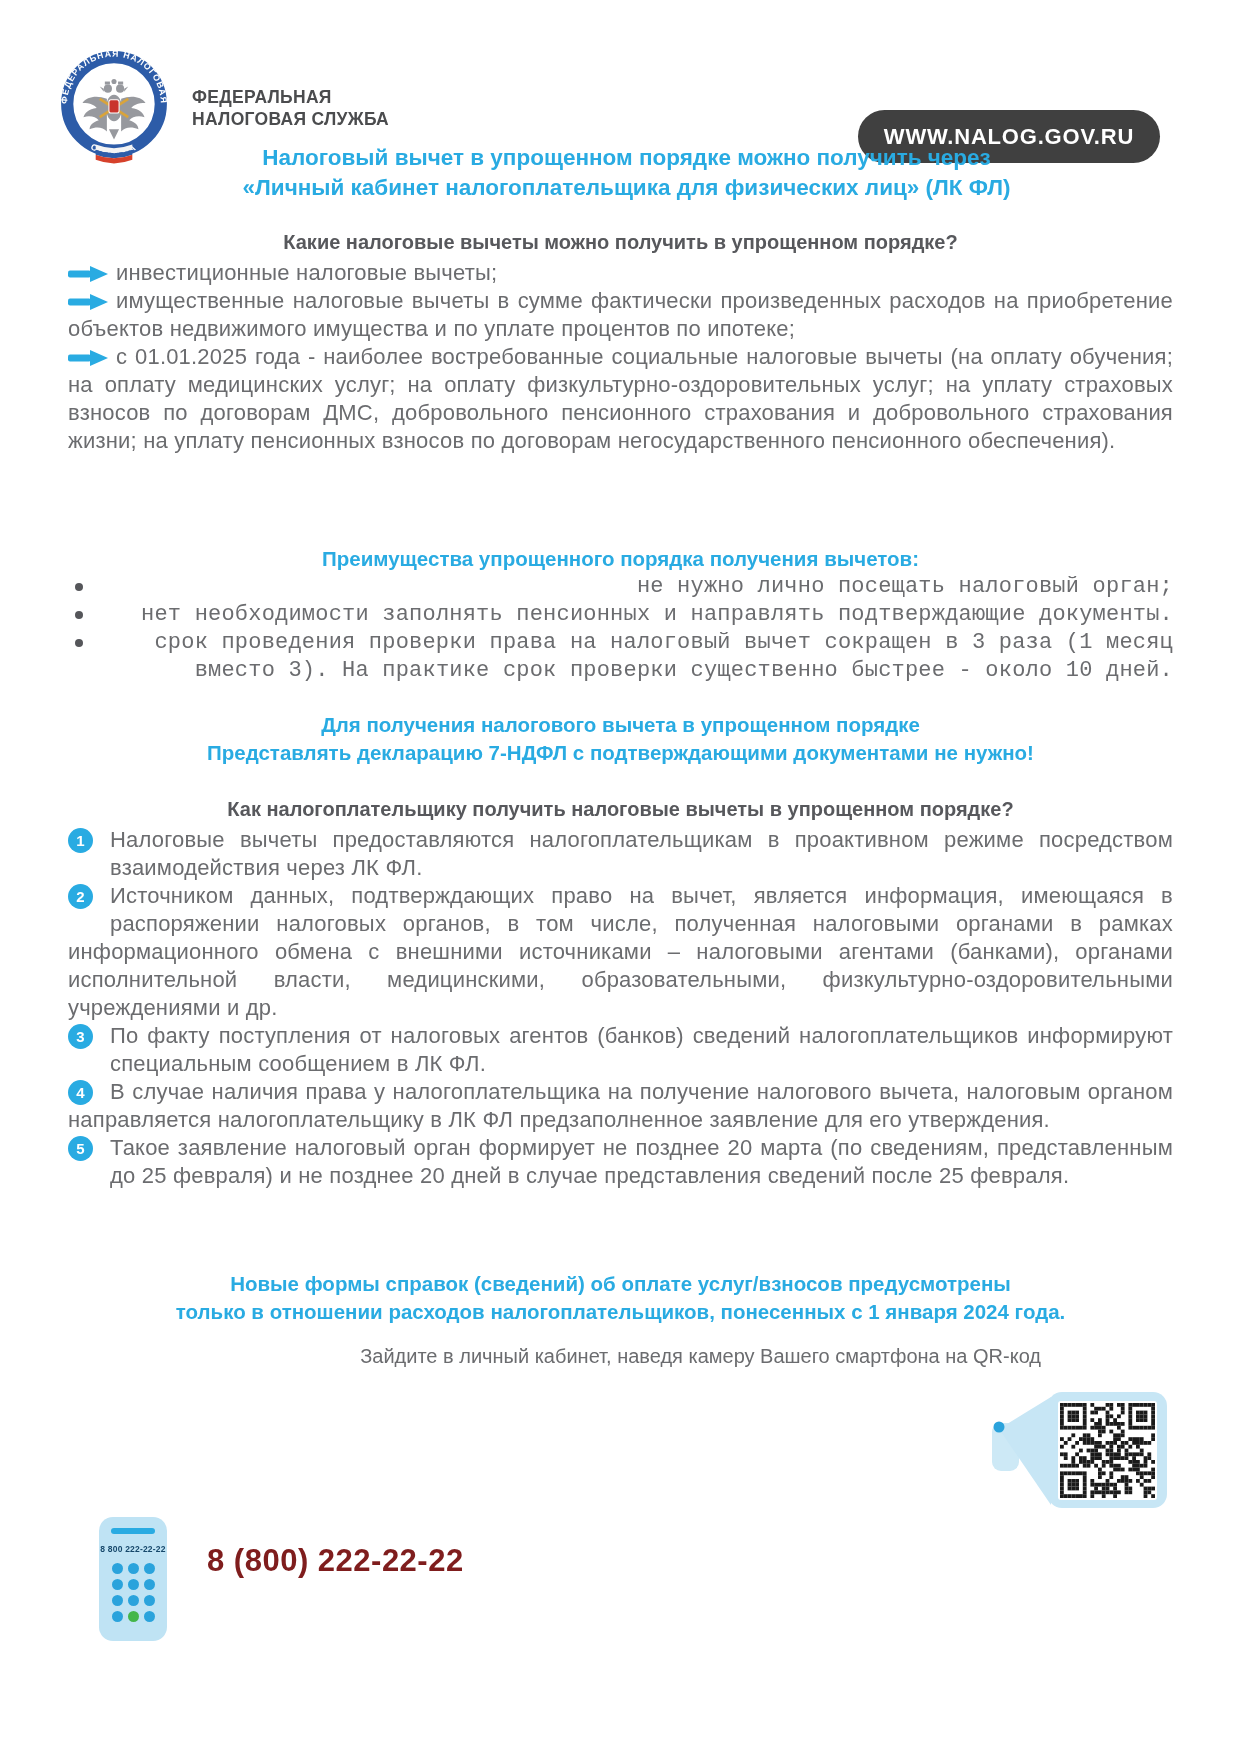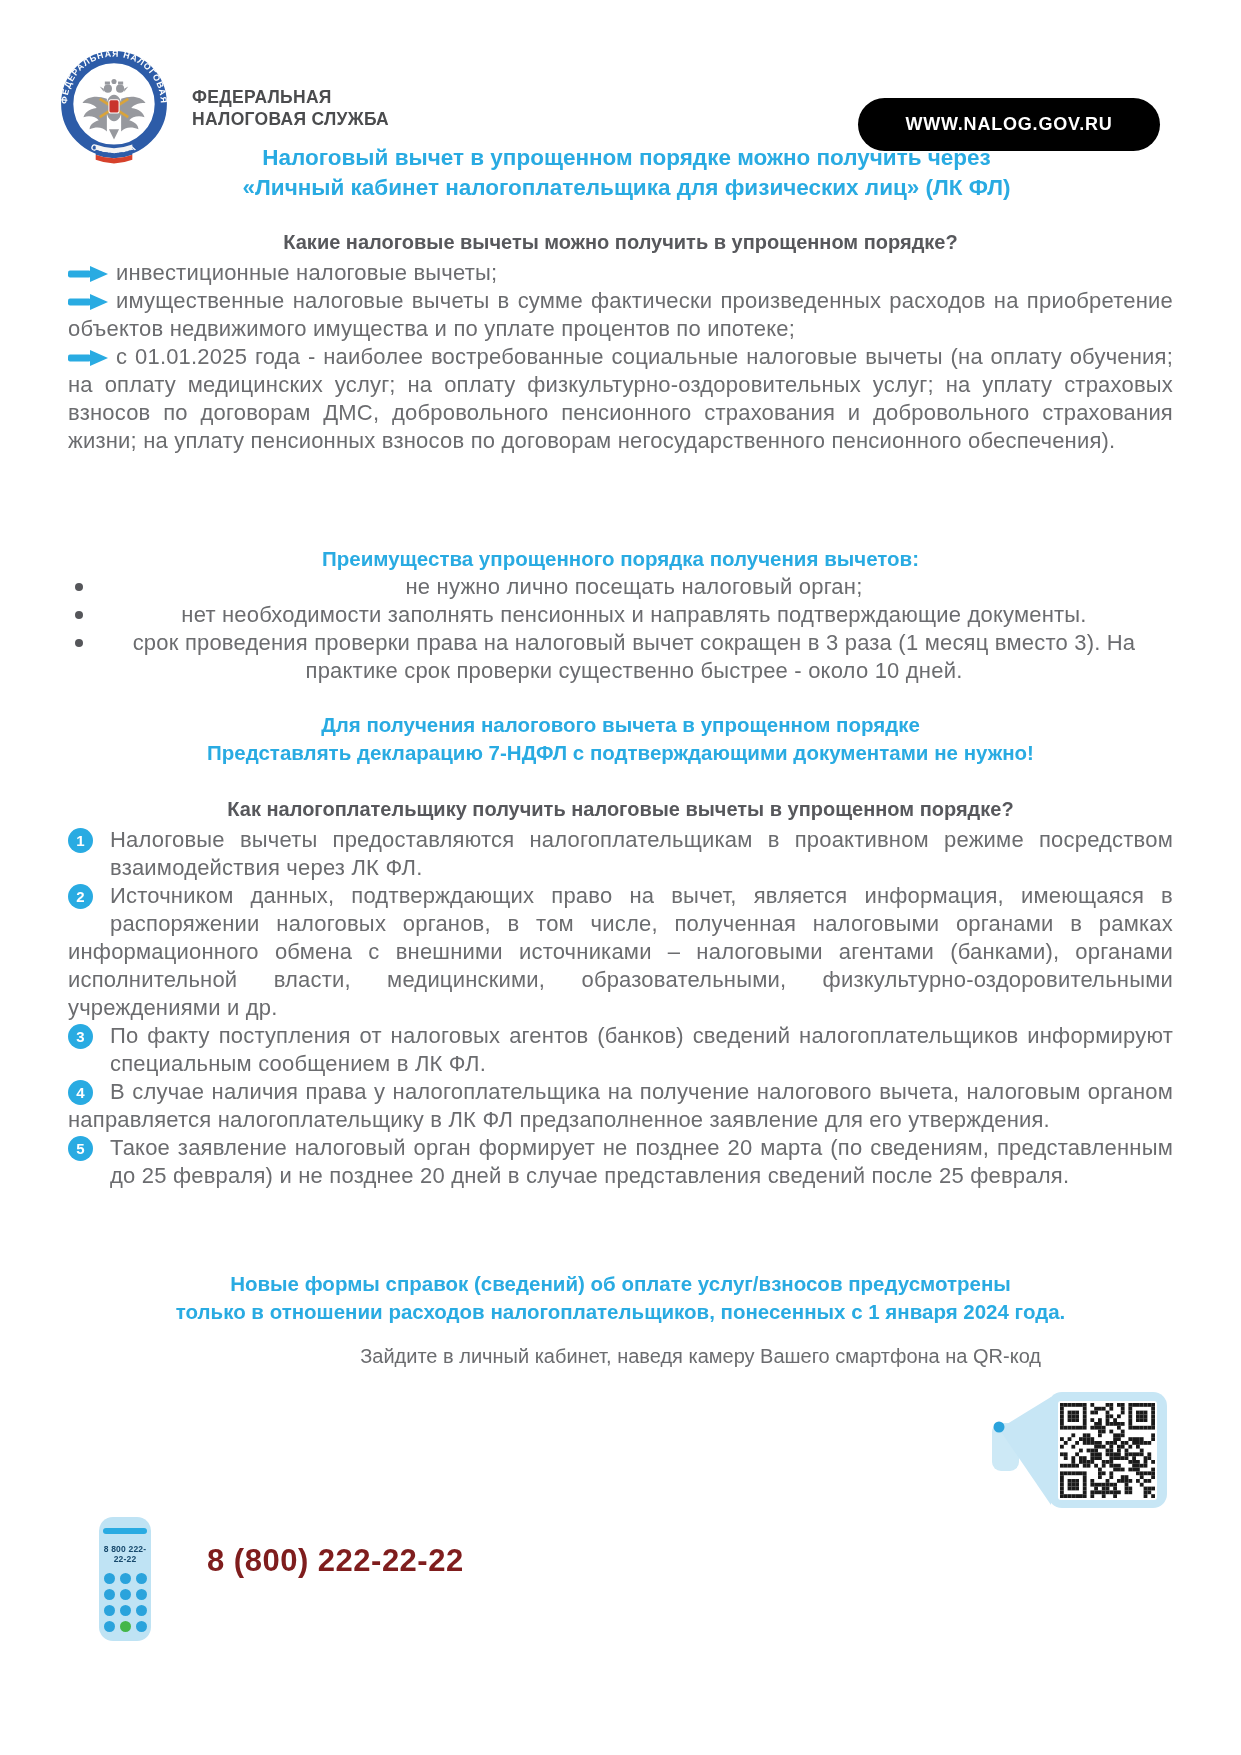--- a/index.html
+++ b/index.html
@@ -4,50 +4,50 @@
 <style>
   html,body{margin:0;padding:0;background:#fff;}
   .page{
     position:relative;width:1241px;height:1755px;background:#fff;overflow:hidden;
     font-family:"Liberation Sans","DejaVu Sans",sans-serif;color:#6B6C6F;
   }
   
   .logo{position:absolute;left:58px;top:50px;}
   .agency{position:absolute;left:192px;top:86px;font-size:17.5px;font-weight:bold;
     color:#4B4C4E;line-height:22px;letter-spacing:.3px;}
-  .site-pill{position:absolute;left:858px;top:98px;width:302px;height:53px;border-radius:27px;
-    background:#000000;color:#fff;font-size:18px;font-weight:bold;letter-spacing:.8px;
+  .site-pill{position:absolute;left:858px;top:110px;width:302px;height:53px;border-radius:27px;
+    background:#404040;color:#fff;font-size:22px;font-weight:bold;letter-spacing:.8px;
     display:flex;align-items:center;justify-content:center;}
   
   .title{position:absolute;left:0;top:143px;width:100%;text-align:center;
     font-size:22.5px;line-height:30px;font-weight:bold;color:#29ABE2;margin-left:6px;}
   .h-dark{position:absolute;left:0;width:100%;text-align:center;font-size:20px;
     font-weight:bold;color:#57585C;}
   .h-cyan{position:absolute;left:0;width:100%;text-align:center;font-size:20.5px;
     line-height:28px;font-weight:bold;color:#29ABE2;}
   .body-block{position:absolute;left:68px;width:1105px;font-size:22px;line-height:28px;
     letter-spacing:.2px;color:#6B6C6F;}
   
   .arrow-item{clear:both;overflow:hidden;text-align:justify;}
   .arrow-float{float:left;width:48px;height:28px;}
   .arrow-float svg{margin-top:7px;display:block;}
   
-  .adv-item{position:relative;padding-left:27px;text-align:center;}
+  .adv-item{position:relative;padding-left:27px;text-align:right;font-family:Liberation Mono, monospace;}
   .adv-dot{position:absolute;left:7px;top:10px;width:8px;height:8px;border-radius:50%;background:#55565A;}
   
   .step{clear:both;overflow:hidden;text-align:justify;}
   .badge-float{float:left;width:42px;height:56px;}
   .badge-float.one{height:28px;}
   .badge{display:block;width:25px;height:25px;margin-top:2px;border-radius:50%;background:#29ABE2;
     color:#fff;font-size:15px;font-weight:bold;line-height:25px;text-align:center;}
   
   .qr-caption{position:absolute;right:200px;top:1345px;font-size:20px;color:#6B6C6F;}
   .qr-graphic{position:absolute;left:985px;top:1385px;}
   
-  .phone-icon{position:absolute;left:99px;top:1517px;width:52px;height:124px;border-radius:14px;
+  .phone-icon{position:absolute;left:99px;top:1517px;width:68px;height:124px;border-radius:14px;
     background:#BFE3F4;}
   .speaker{width:44px;height:6px;border-radius:3px;background:#29ABE2;margin:11px auto 0;}
   .mini-num{margin-top:10px;text-align:center;font-size:8.5px;font-weight:bold;color:#16486B;letter-spacing:.2px;}
   .keypad{width:44px;margin:9px auto 0;display:grid;grid-template-columns:repeat(3,11px);
     grid-auto-rows:11px;gap:5px;justify-content:center;}
   .kdot{width:11px;height:11px;border-radius:50%;background:#2AA3DC;}
   .kdot.green{background:#44B64A;}
   .phone-number{position:absolute;left:207px;top:1543px;font-size:31px;font-weight:800;
     color:#7f1d1d;letter-spacing:.5px;}
   .phone-desc{position:absolute;left:209px;top:1589px;font-size:19px;line-height:26px;color:#58595B;}

